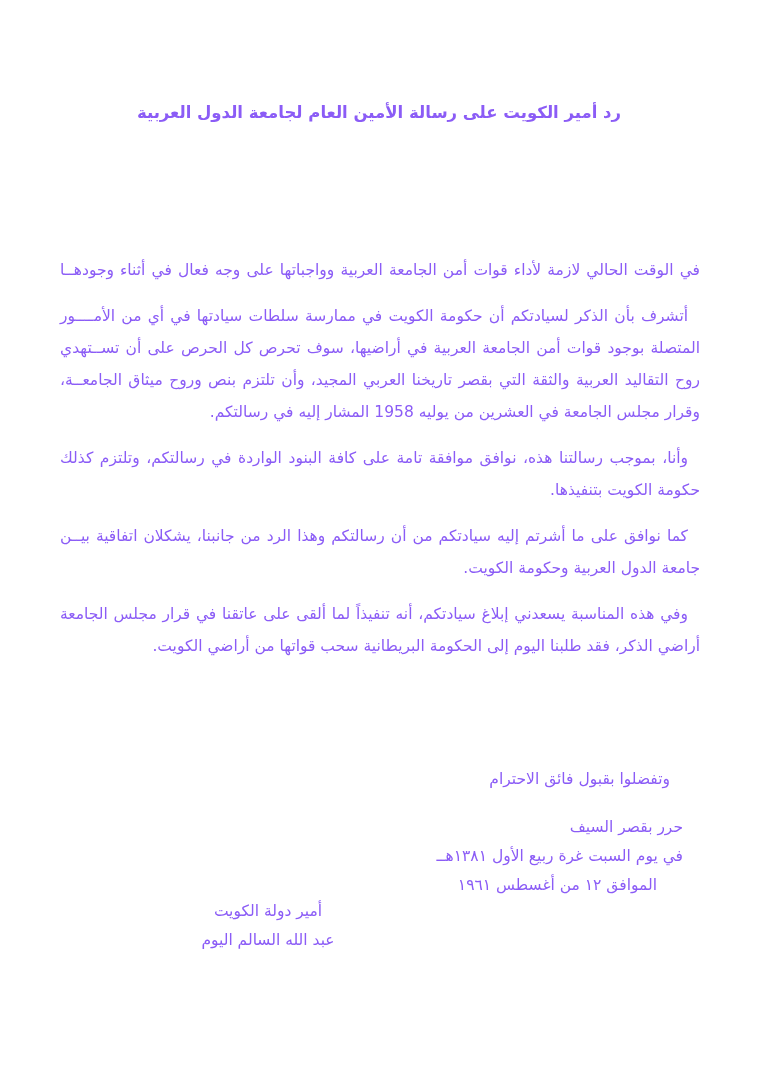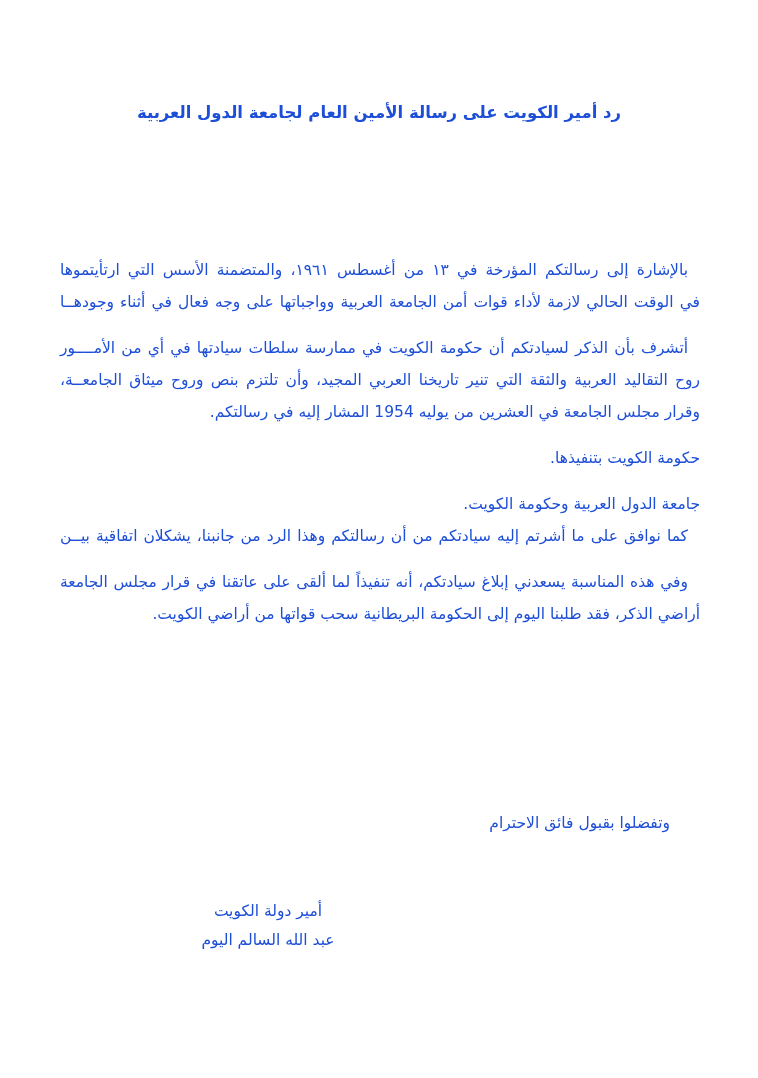--- a/index.html
+++ b/index.html
@@ -7,21 +7,21 @@
     padding: 0;
     background: #ffffff;
   }
   .page {
     position: relative;
     width: 758px;
     height: 964px;
     background: #ffffff;
     direction: rtl;
     font-family: "DejaVu Sans", sans-serif;
-    color: #1d4ed8;
+    color: #8b5cf6;
     overflow: hidden;
   }
   .doc-title {
     position: absolute;
     top: 103px;
     left: 0;
     right: 0;
     text-align: center;
     font-size: 16.5px;
     font-weight: bold;
@@ -62,21 +62,20 @@
   }
   .line.first {
     text-indent: 12px;
   }
   .closing {
     position: absolute;
     top: 770px;
     right: 88px;
     font-size: 15.5px;
     text-align: right;
-    margin-top: 44px;
   }
   .issued-block {
     position: absolute;
     top: 813px;
     right: 75px;
     text-align: right;
     font-size: 15.5px;
     line-height: 29px;
   }
   .issued-block .greg-line {
@@ -97,47 +96,53 @@
 <body>
 
 <div class="page">
 
   <h1 class="doc-title">رد أمير الكويت على رسالة الأمين العام لجامعة الدول العربية</h1>
 
 
   <div class="letter-body">
 
     <p class="para">
-      <span class="line jl first">بالإشارة إلى رسالتكم المؤرخة في ١٣ من أغسطس ١٩٦١، والمتضمنة الأسس التي ارتأيتموها</span>
       <span class="line jl">في الوقت الحالي لازمة لأداء قوات أمن الجامعة العربية وواجباتها على وجه فعال في أثناء وجودهــا</span>
     </p>
 
     <p class="para">
       <span class="line jl first">أتشرف بأن الذكر لسيادتكم أن حكومة الكويت في ممارسة سلطات سيادتها في أي من الأمــــور</span>
-      <span class="line jl">روح التقاليد العربية والثقة التي تنير تاريخنا العربي المجيد، وأن تلتزم بنص وروح ميثاق الجامعــة،</span>
-      <span class="line">وقرار مجلس الجامعة في العشرين من يوليه 1954 المشار إليه في رسالتكم.</span>
+      <span class="line jl">المتصلة بوجود قوات أمن الجامعة العربية في أراضيها، سوف تحرص كل الحرص على أن تســتهدي</span>
+      <span class="line jl">روح التقاليد العربية والثقة التي بقصر تاريخنا العربي المجيد، وأن تلتزم بنص وروح ميثاق الجامعــة،</span>
+      <span class="line">وقرار مجلس الجامعة في العشرين من يوليه 1958 المشار إليه في رسالتكم.</span>
     </p>
 
     <p class="para">
+      <span class="line jl first">وأنا، بموجب رسالتنا هذه، نوافق موافقة تامة على كافة البنود الواردة في رسالتكم، وتلتزم كذلك</span>
       <span class="line">حكومة الكويت بتنفيذها.</span>
     </p>
 
     <p class="para">
+      <span class="line jl first">كما نوافق على ما أشرتم إليه سيادتكم من أن رسالتكم وهذا الرد من جانبنا، يشكلان اتفاقية بيــن</span>
       <span class="line">جامعة الدول العربية وحكومة الكويت.</span>
-      <span class="line jl first">كما نوافق على ما أشرتم إليه سيادتكم من أن رسالتكم وهذا الرد من جانبنا، يشكلان اتفاقية بيــن</span>
     </p>
 
     <p class="para">
       <span class="line jl first">وفي هذه المناسبة يسعدني إبلاغ سيادتكم، أنه تنفيذاً لما ألقى على عاتقنا في قرار مجلس الجامعة</span>
       <span class="line">أراضي الذكر، فقد طلبنا اليوم إلى الحكومة البريطانية سحب قواتها من أراضي الكويت.</span>
     </p>
 
   </div>
 
   <div class="closing">وتفضلوا بقبول فائق الاحترام</div>
 
+  <div class="issued-block">
+    <div class="place-line">حرر بقصر السيف</div>
+    <div class="hijri-line">في يوم السبت غرة ربيع الأول ١٣٨١هــ</div>
+    <div class="greg-line">الموافق ١٢ من أغسطس ١٩٦١</div>
+  </div>
 
   <div class="signature-block">
     <div>أمير دولة الكويت</div>
     <div>عبد الله السالم اليوم</div>
   </div>
 
 </div>
 
 </body></html>

